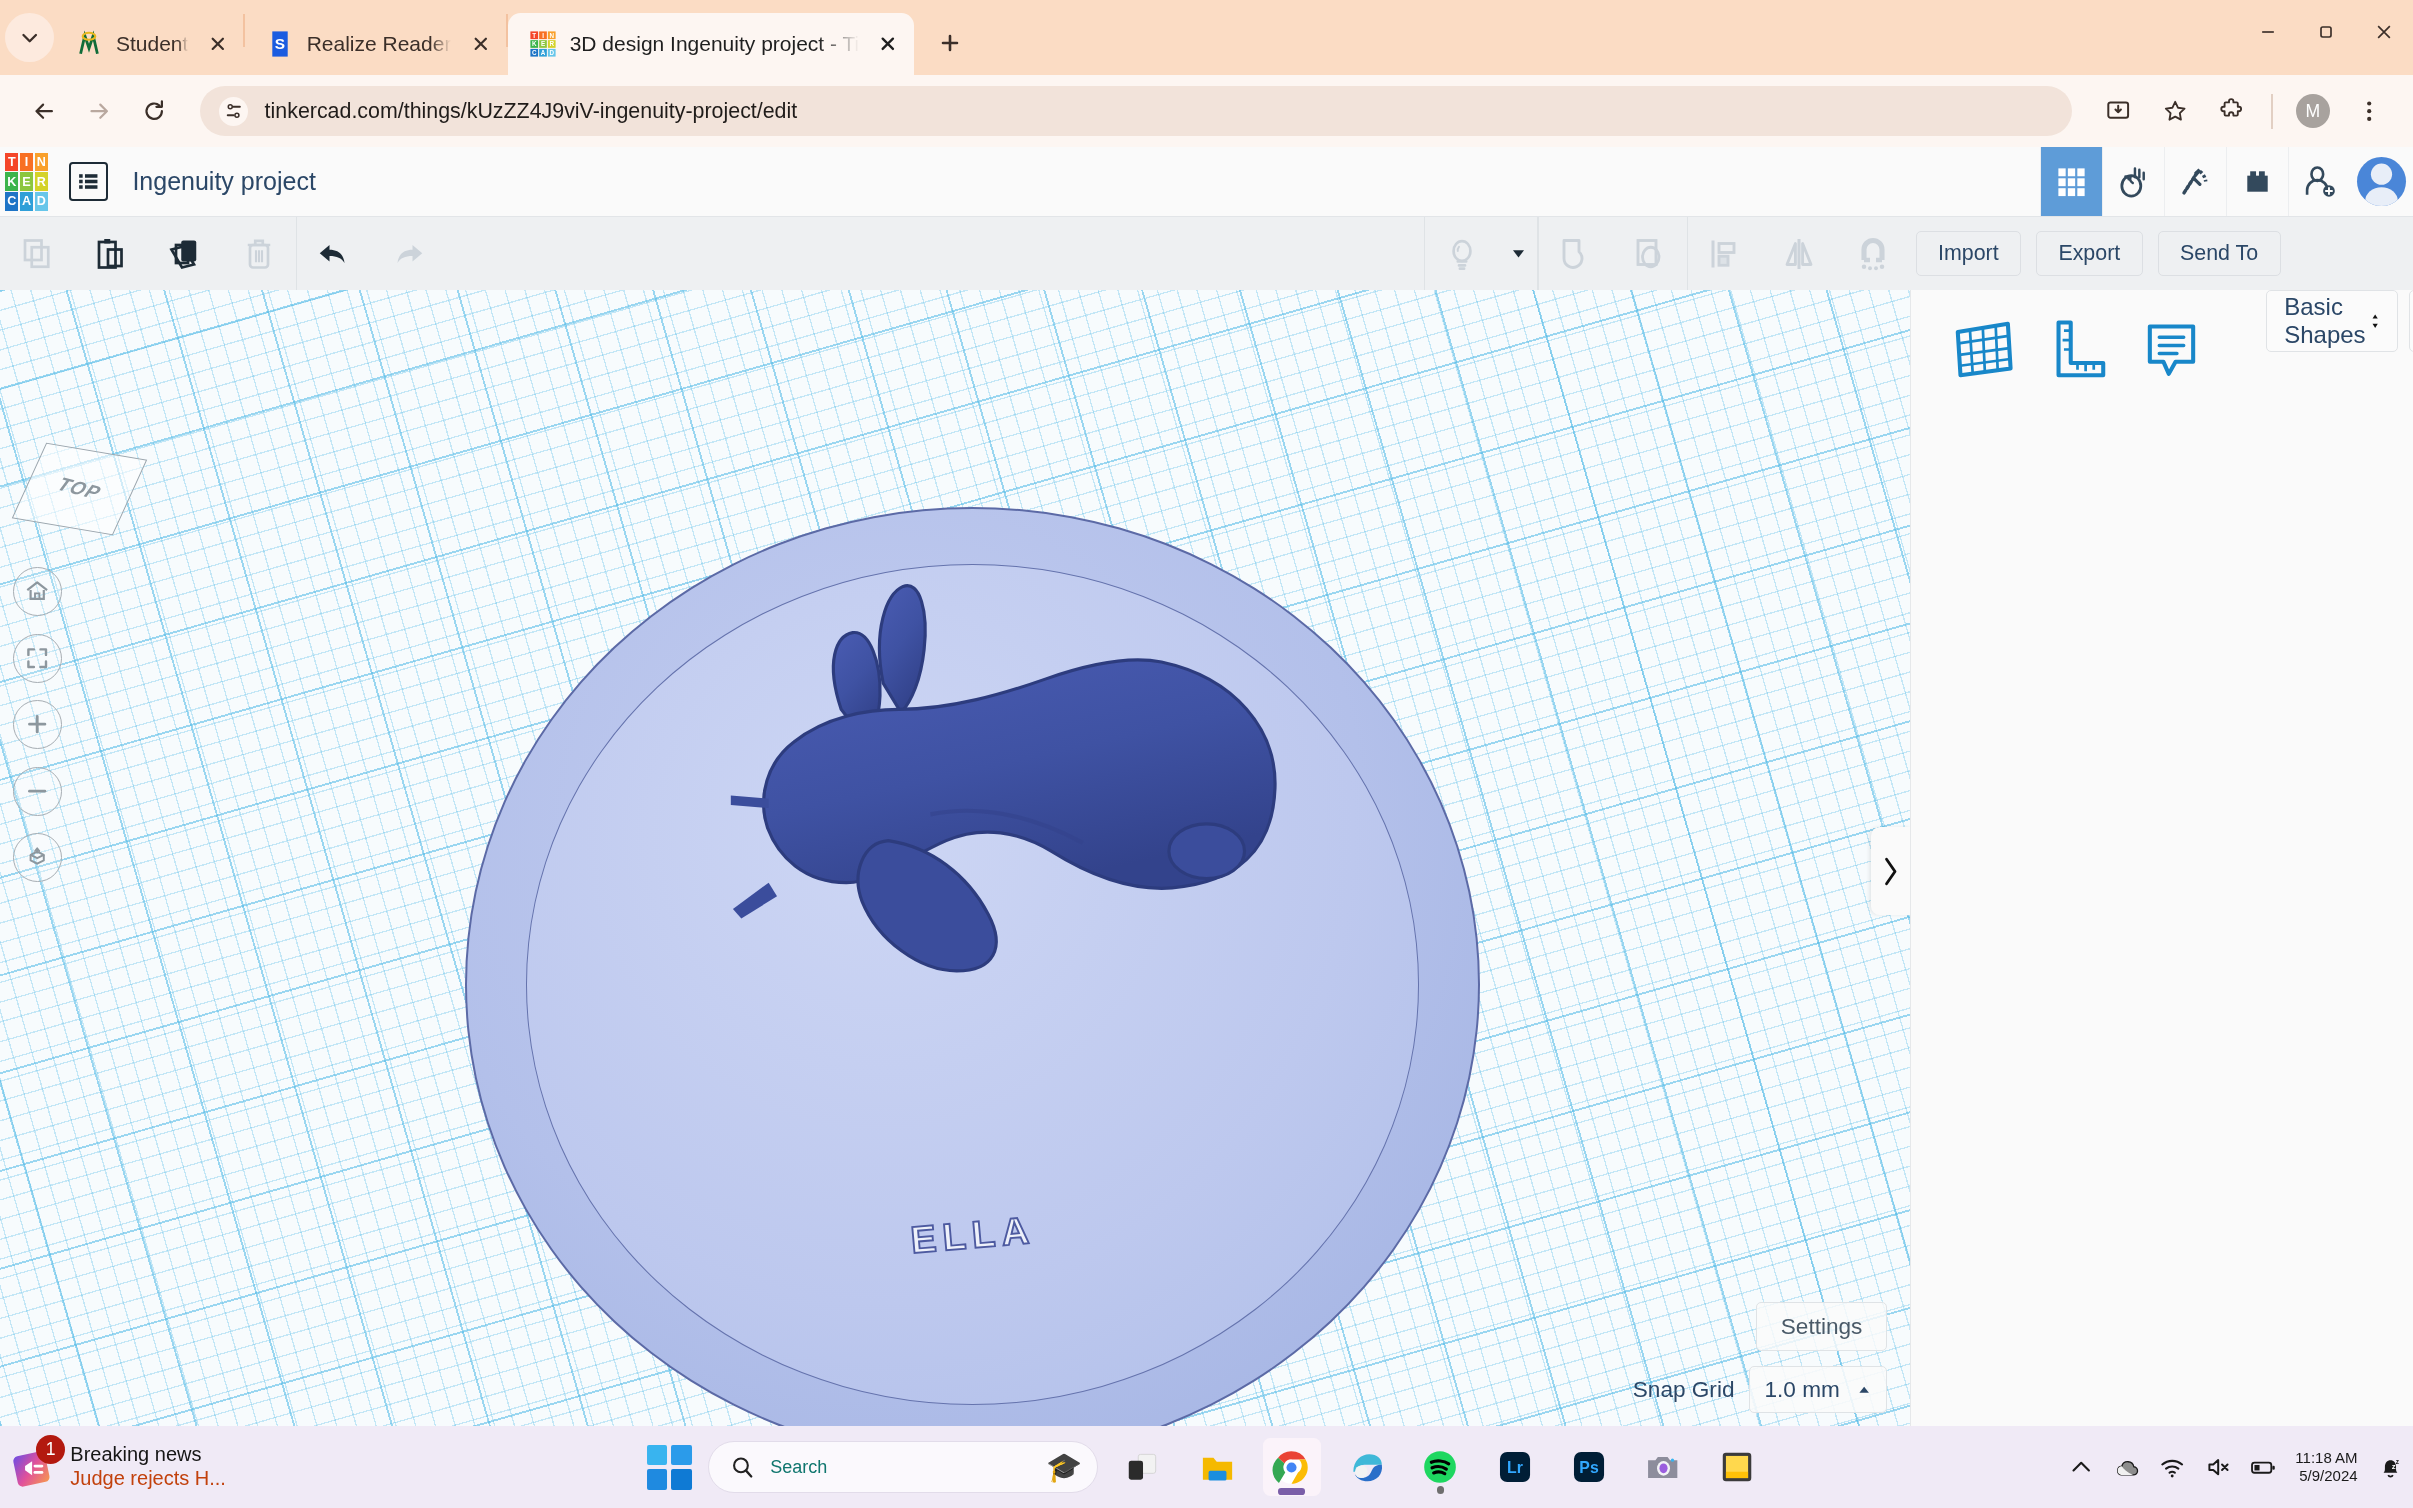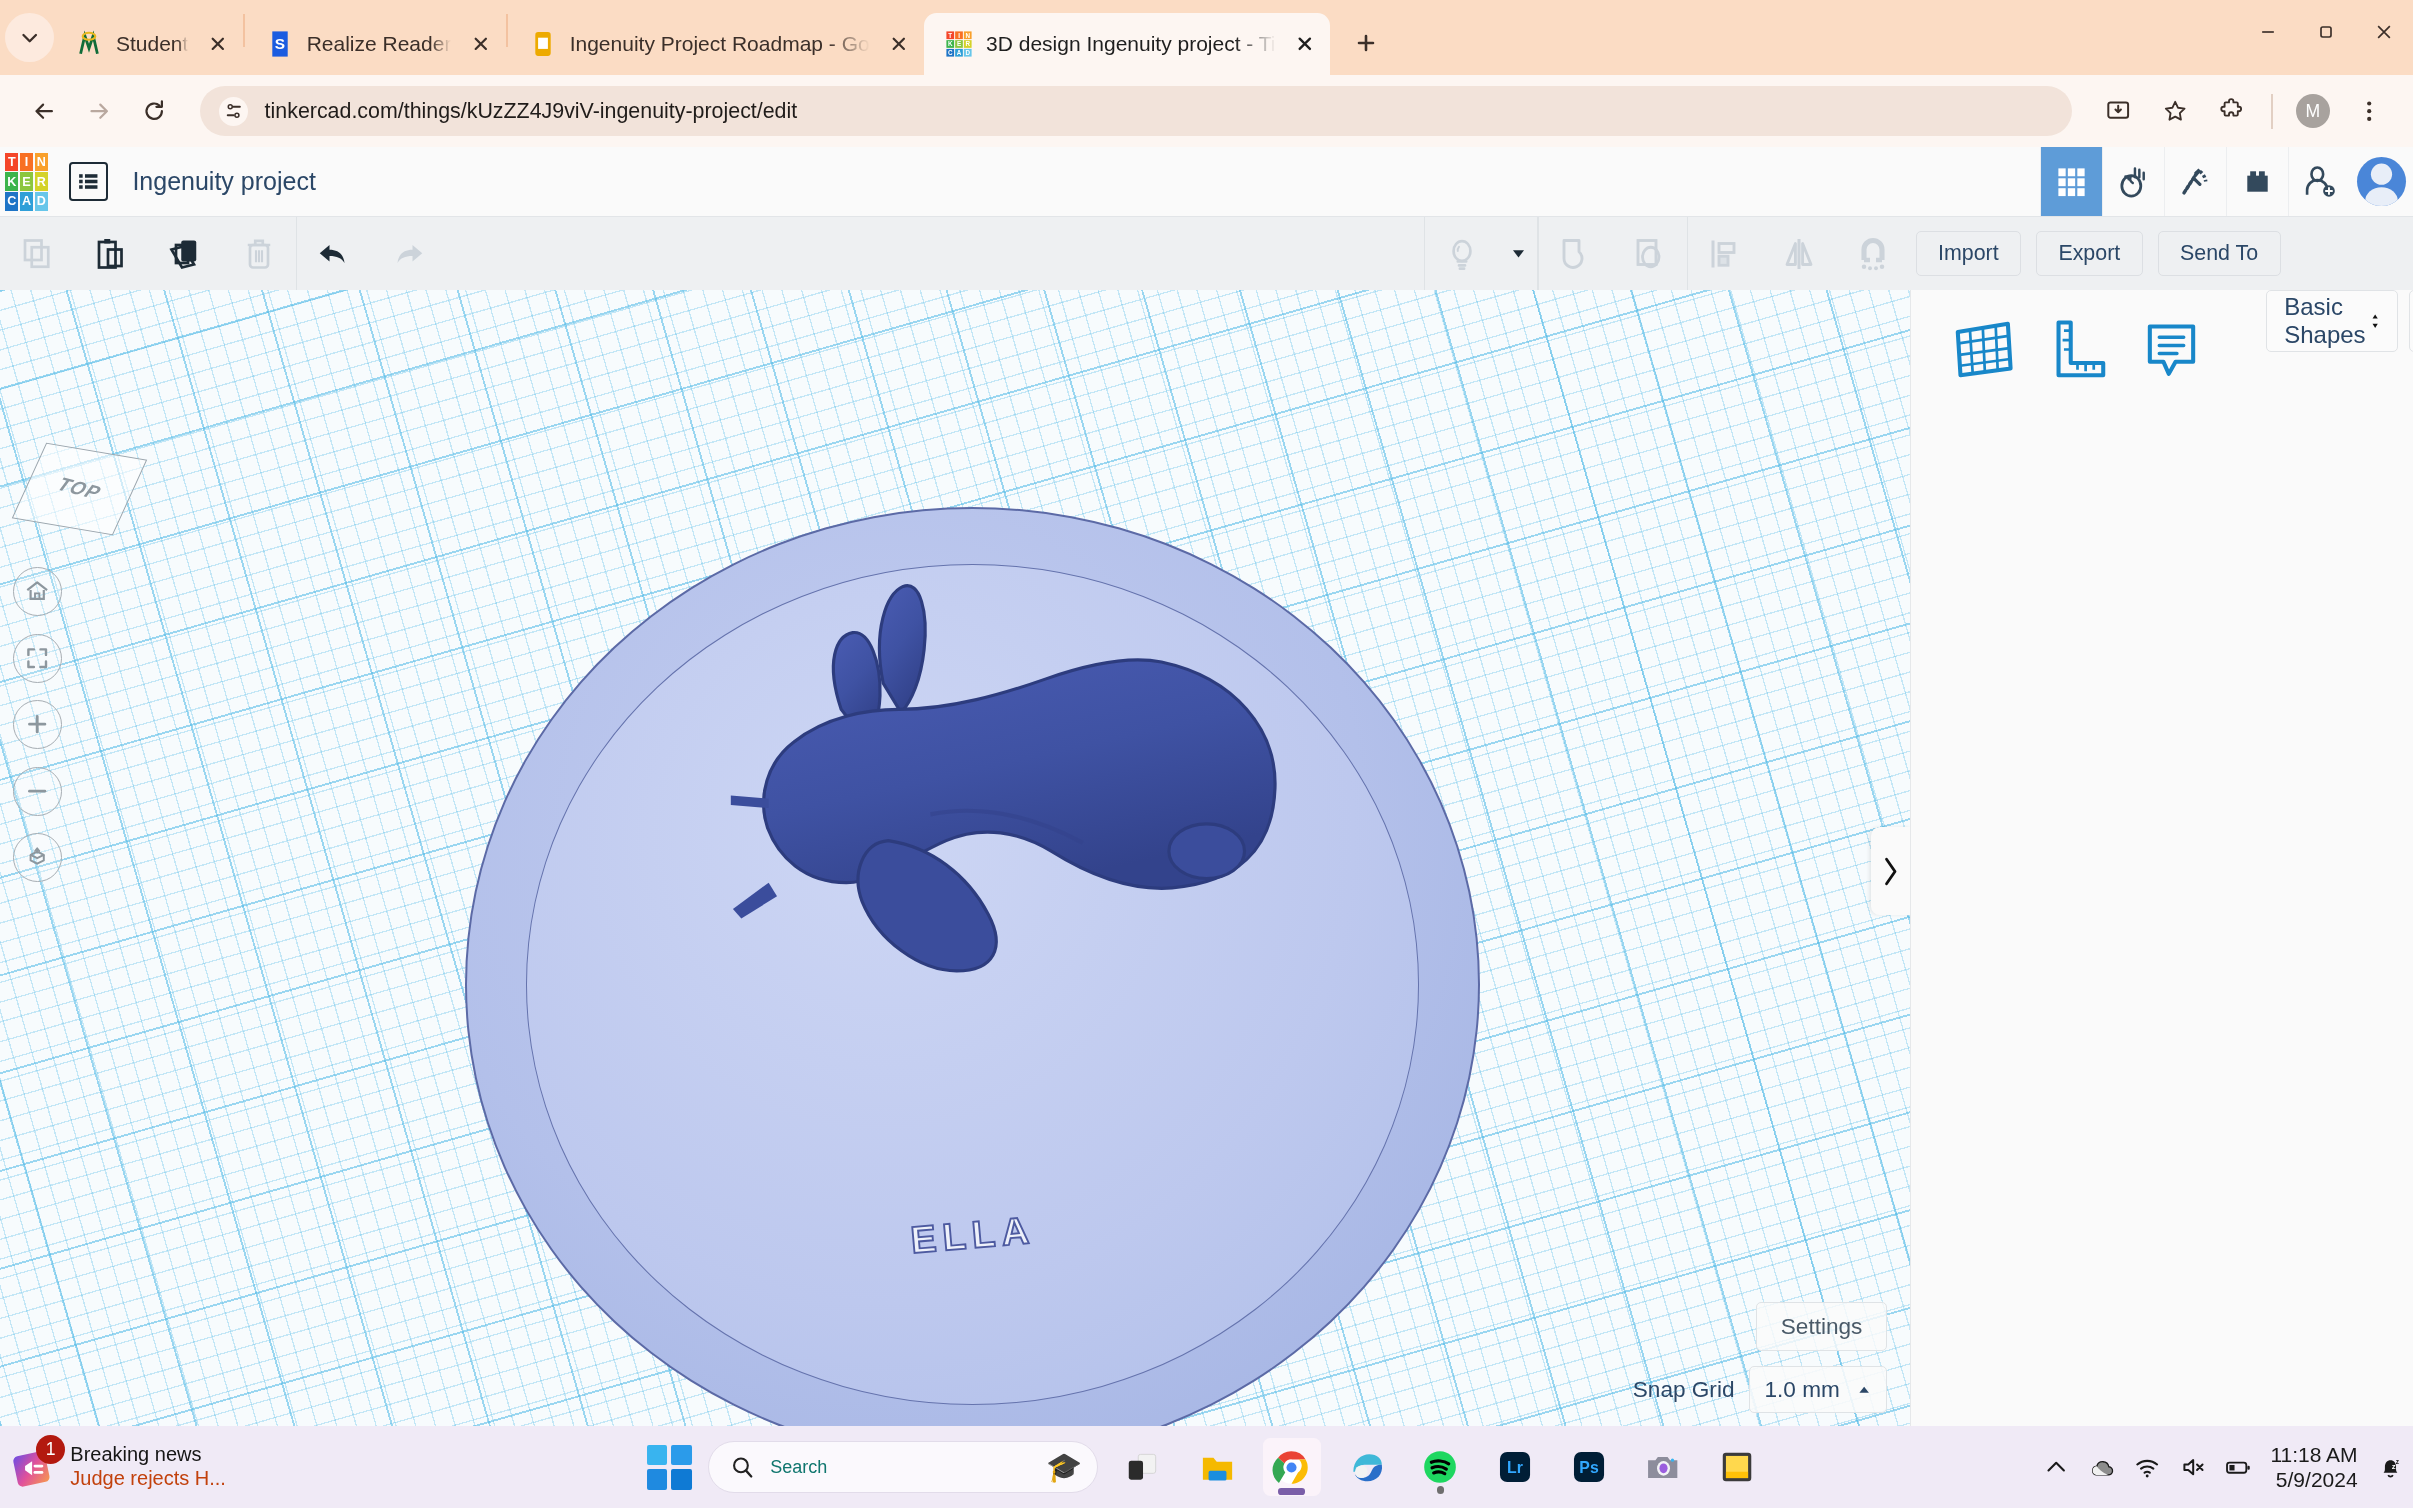--- a/index.html
+++ b/index.html
@@ -211,21 +211,21 @@
   .tb-search svg { width: 25px; height: 25px; flex:none;}
   .tb-search .ph { font-size: 18px; color: #0f766e; }
   .tb-search .grad { position:absolute; right: 14px; font-size: 29px; }
   .tb-app { width: 58px; height: 58px; display:flex; align-items:center; justify-content:center; position:relative; cursor:pointer;}
   .tb-app.active { background:#fbf3fa; border-radius: 7.5px; }
   .tb-app .dot { position:absolute; bottom: 1.3px; width: 26.4px; height: 6.3px; border-radius:3.1px; background:#7a5ea8;}
   .tb-app .minidot { position:absolute; bottom: 2.5px; width: 7.5px; height: 7.5px; border-radius:50%; background:#6e6e6e;}
   .tray { position:absolute; right: 10px; display:flex; align-items:center; gap: 19px; }
   .tray-ico { display:flex; align-items:center; justify-content:center; cursor:pointer; }
   .tray-ico svg { width: 26.4px; height: 26.4px; }
-  .clock { text-align: right; line-height: 1.2; font-size: 21px; color: #1a1a1a; cursor:pointer; }
+  .clock { text-align: right; line-height: 1.2; font-size: 15px; color: #1a1a1a; cursor:pointer; }
 </style>
 </head>
 <body>
 
 <div class="browser">
 
   <div class="tabstrip">
     <div class="tabstrip-chev">
       <svg viewBox="0 0 24 24">
           <path d="M5 9l7 7 7-7" fill="none" stroke="#3b2f29" stroke-width="2.6" stroke-linecap="round" stroke-linejoin="round"></path>
@@ -259,34 +259,20 @@
         </span>
         <span class="tab-title">Realize Reader</span>
         <span class="tab-close">
           <svg viewBox="0 0 24 24">
               <path d="M5 5l14 14M19 5L5 19" stroke="#3b2f29" stroke-width="3" stroke-linecap="round"></path>
             </svg>
         </span>
       </div>
       <div class="tab-sep"></div>
 
-      <div class="tab">
-        <span class="favicon">
-          <svg viewBox="0 0 40 40">
-              <rect x="9" y="3" width="22" height="34" rx="4" fill="#edaa00"></rect>
-              <rect x="13" y="11" width="14" height="16" fill="#fff"></rect>
-            </svg>
-        </span>
-        <span class="tab-title">Ingenuity Project Roadmap - Go</span>
-        <span class="tab-close">
-          <svg viewBox="0 0 24 24">
-              <path d="M5 5l14 14M19 5L5 19" stroke="#3b2f29" stroke-width="3" stroke-linecap="round"></path>
-            </svg>
-        </span>
-      </div>
 
       <div class="tab active">
         <span class="favicon">
           <svg viewBox="0 0 40 40">
             <rect x="2" y="2" width="11" height="11" fill="#f4462a"></rect>
               <rect x="14.5" y="2" width="11" height="11" fill="#f87023"></rect>
               <rect x="27" y="2" width="11" height="11" fill="#f9a02b"></rect>
             <rect x="2" y="14.5" width="11" height="11" fill="#3cb44b"></rect>
               <rect x="14.5" y="14.5" width="11" height="11" fill="#8cc63f"></rect>
               <rect x="27" y="14.5" width="11" height="11" fill="#d4d229"></rect>

